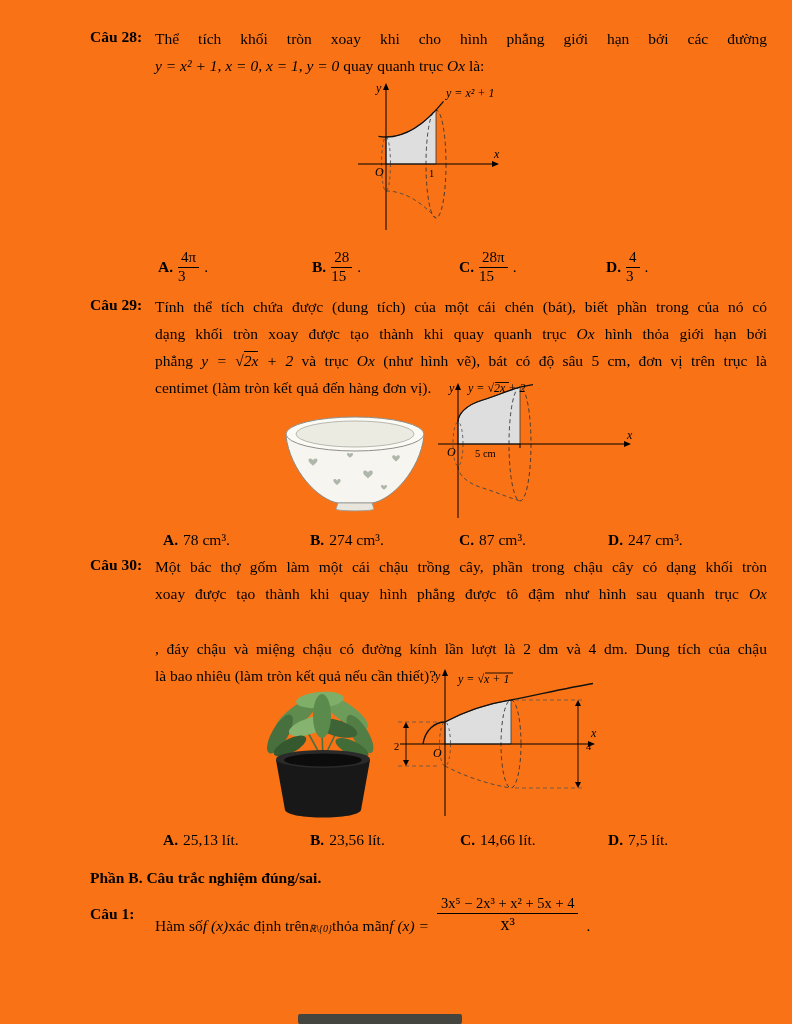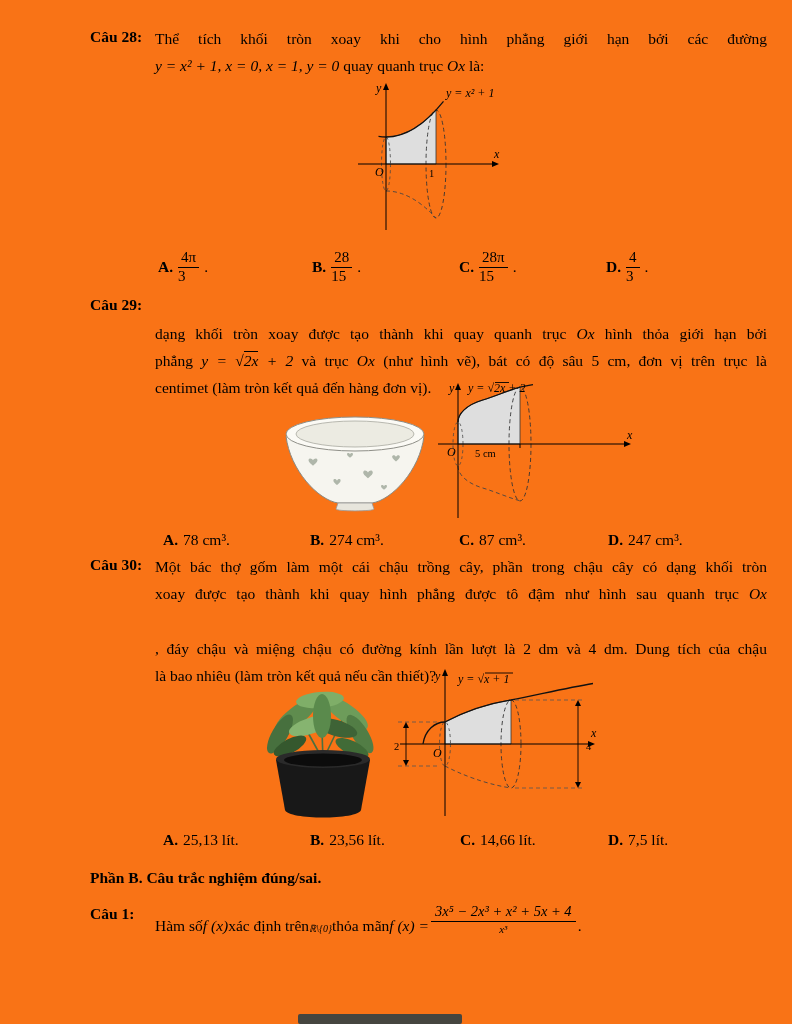--- a/index.html
+++ b/index.html
@@ -10,23 +10,23 @@
   .line{position:absolute;width:612px;line-height:21px;white-space:normal;}
   .just{text-align:justify;text-align-last:justify;}
   .mi{font-style:italic;}
   .rad{display:inline-block;border-top:1px solid #000;line-height:1.05;font-style:italic;padding-top:1px;}
   .eqbox{display:inline-block;border:1px solid #8f8f8f;padding:0 4px 1px 2px;}
   .ans{position:absolute;display:flex;align-items:center;gap:5px;white-space:nowrap;}
   .ans b{font-weight:bold;}
   .frac{display:inline-block;text-align:left;vertical-align:middle;line-height:1.05;font-size:15px;}
   .frac .fn{display:block;border-bottom:1.2px solid #000;padding:0 3px 1px;}
   .frac .fd{display:block;padding-top:1px;}
-  .bigfrac{display:inline-block;text-align:center;vertical-align:middle;line-height:1.1;font-style:italic;margin:0 2px;}
+  .bigfrac{display:inline-block;text-align:center;vertical-align:middle;line-height:1.1;margin:0 8px;}
   .bigfrac .fn{display:block;border-bottom:1.2px solid #000;padding:0 4px 1px;font-size:14.5px;}
-  .bigfrac .fd{display:block;padding-top:1px;font-size:11px;}
+  .bigfrac .fd{display:block;padding-top:1px;font-size:18px;}
   .setR{font-size:10px;}
   .partb{position:absolute;font-weight:bold;}
   .q1row{position:absolute;display:flex;align-items:flex-end;white-space:nowrap;}
   .svgm{font:italic 12px "Liberation Serif","DejaVu Serif",serif;fill:#000;}
   .svgt{font:10.5px "Liberation Serif","DejaVu Serif",serif;fill:#000;}
   .footerbar{position:absolute;left:298px;top:1014px;width:164px;height:10px;background:#45453f;border-radius:2px;}
 </style>
 </head>
 <body>
 
@@ -80,20 +80,21 @@
   <div class="ans" style="left:606px;top:250px">
       <b>D.</b>
       <span class="frac">
         <span class="fn">4</span>
         <span class="fd">3</span>
       </span>
       <span>.</span>
     </div>
 
   <div class="qlabel" style="left:90px;top:296px">Câu 29:</div>
+  <div class="line just" style="left:155px;top:296px">Tính thể tích chứa được (dung tích) của một cái chén (bát), biết phần trong của nó có</div>
   <div class="line just" style="left:155px;top:323px"><span>dạng khối tròn xoay được tạo thành khi quay quanh trục </span><span class="mi">Ox</span><span> hình thỏa giới hạn bởi</span></div>
   <div class="line just" style="left:155px;top:350px"><span>phẳng </span><span class="mi">y = </span><span class="mi">√</span><span class="rad">2x</span><span class="mi"> + 2</span><span> và trục </span><span class="mi">Ox</span><span> (như hình vẽ), bát có độ sâu 5 cm, đơn vị trên trục là</span></div>
   <div class="line" style="left:155px;top:377px">centimet (làm tròn kết quả đến hàng đơn vị).</div>
 
   <svg class="abs" style="left:280px;top:412px" width="150" height="100" viewBox="0 0 150 100">
     <path d="M6,24 C10,58 38,88 58,91 L92,91 C112,88 140,58 144,24 Z" fill="#f6f5ef" stroke="#8a8a83" stroke-width="1"></path>
     <path d="M58,91 L56,97 C56,99.5 94,99.5 94,97 L92,91 Z" fill="#e7e5dc" stroke="#999" stroke-width="0.8"></path>
     <ellipse cx="75" cy="22" rx="69" ry="17" fill="#fbfaf5" stroke="#8f8f88" stroke-width="1"></ellipse>
     <ellipse cx="75" cy="22" rx="59" ry="13" fill="#ecebe2" stroke="#a8a8a0" stroke-width="0.8"></ellipse>
     <g fill="#a3ac9e" opacity="0.85">

